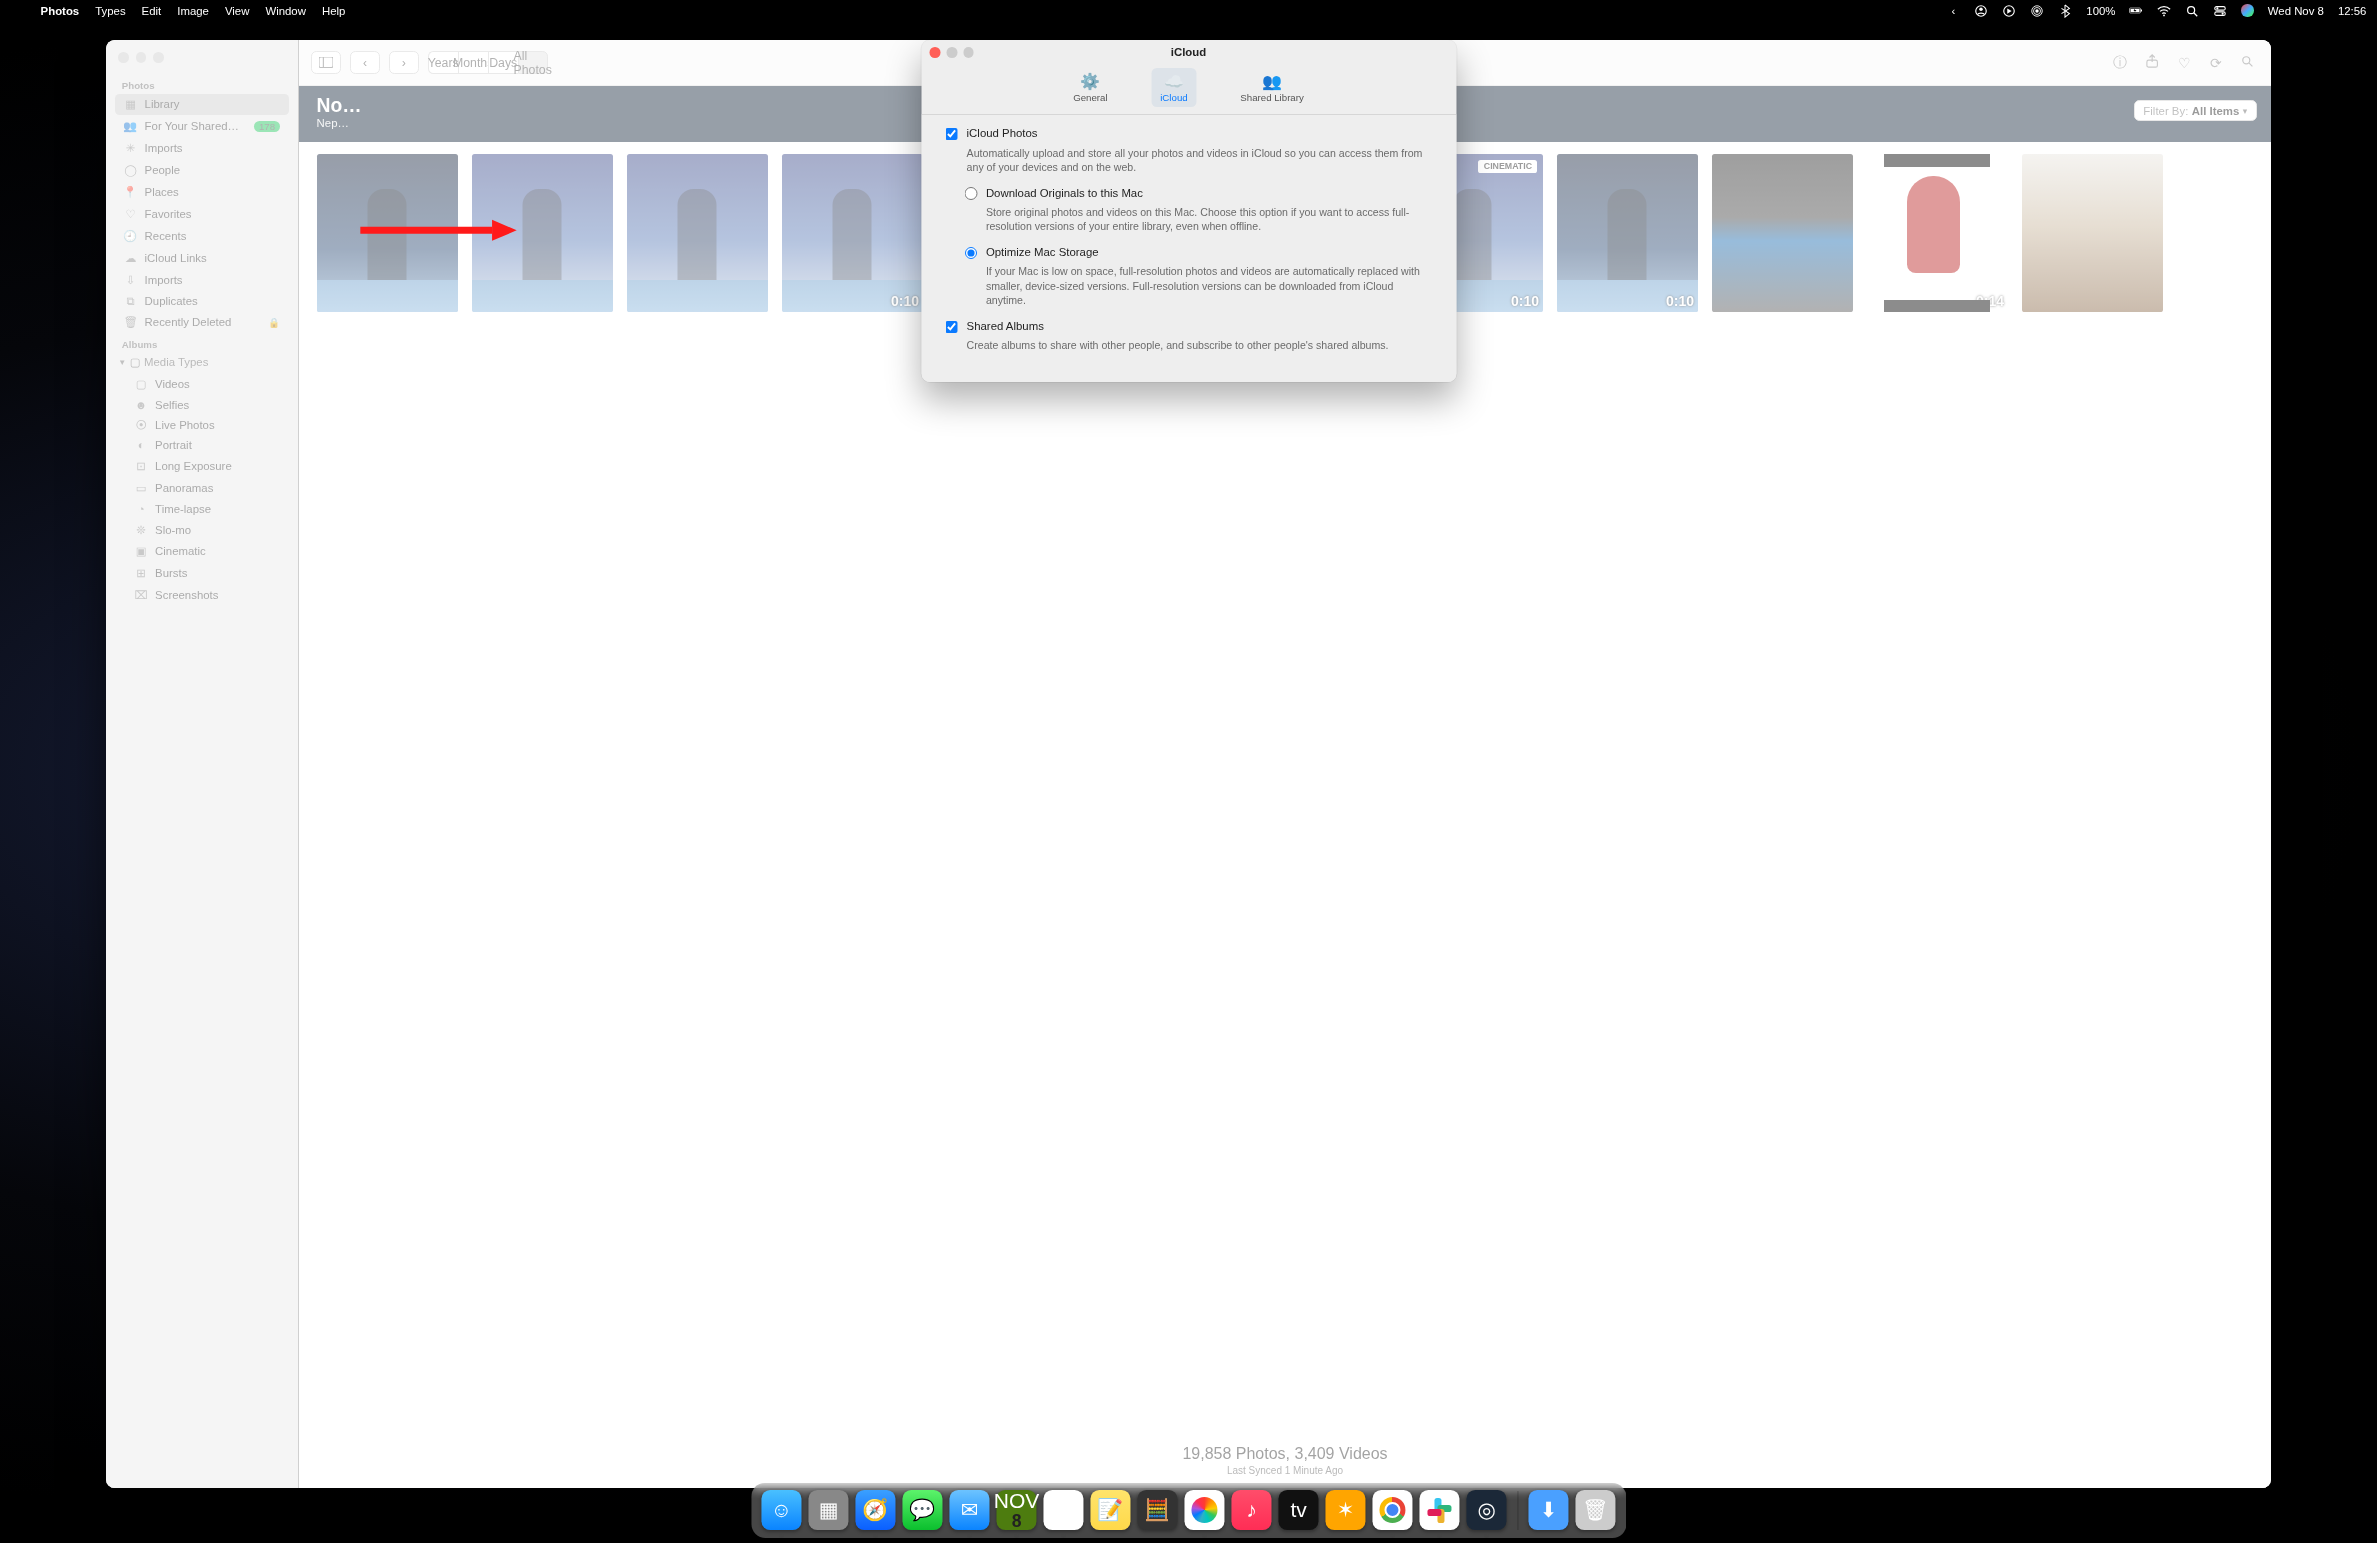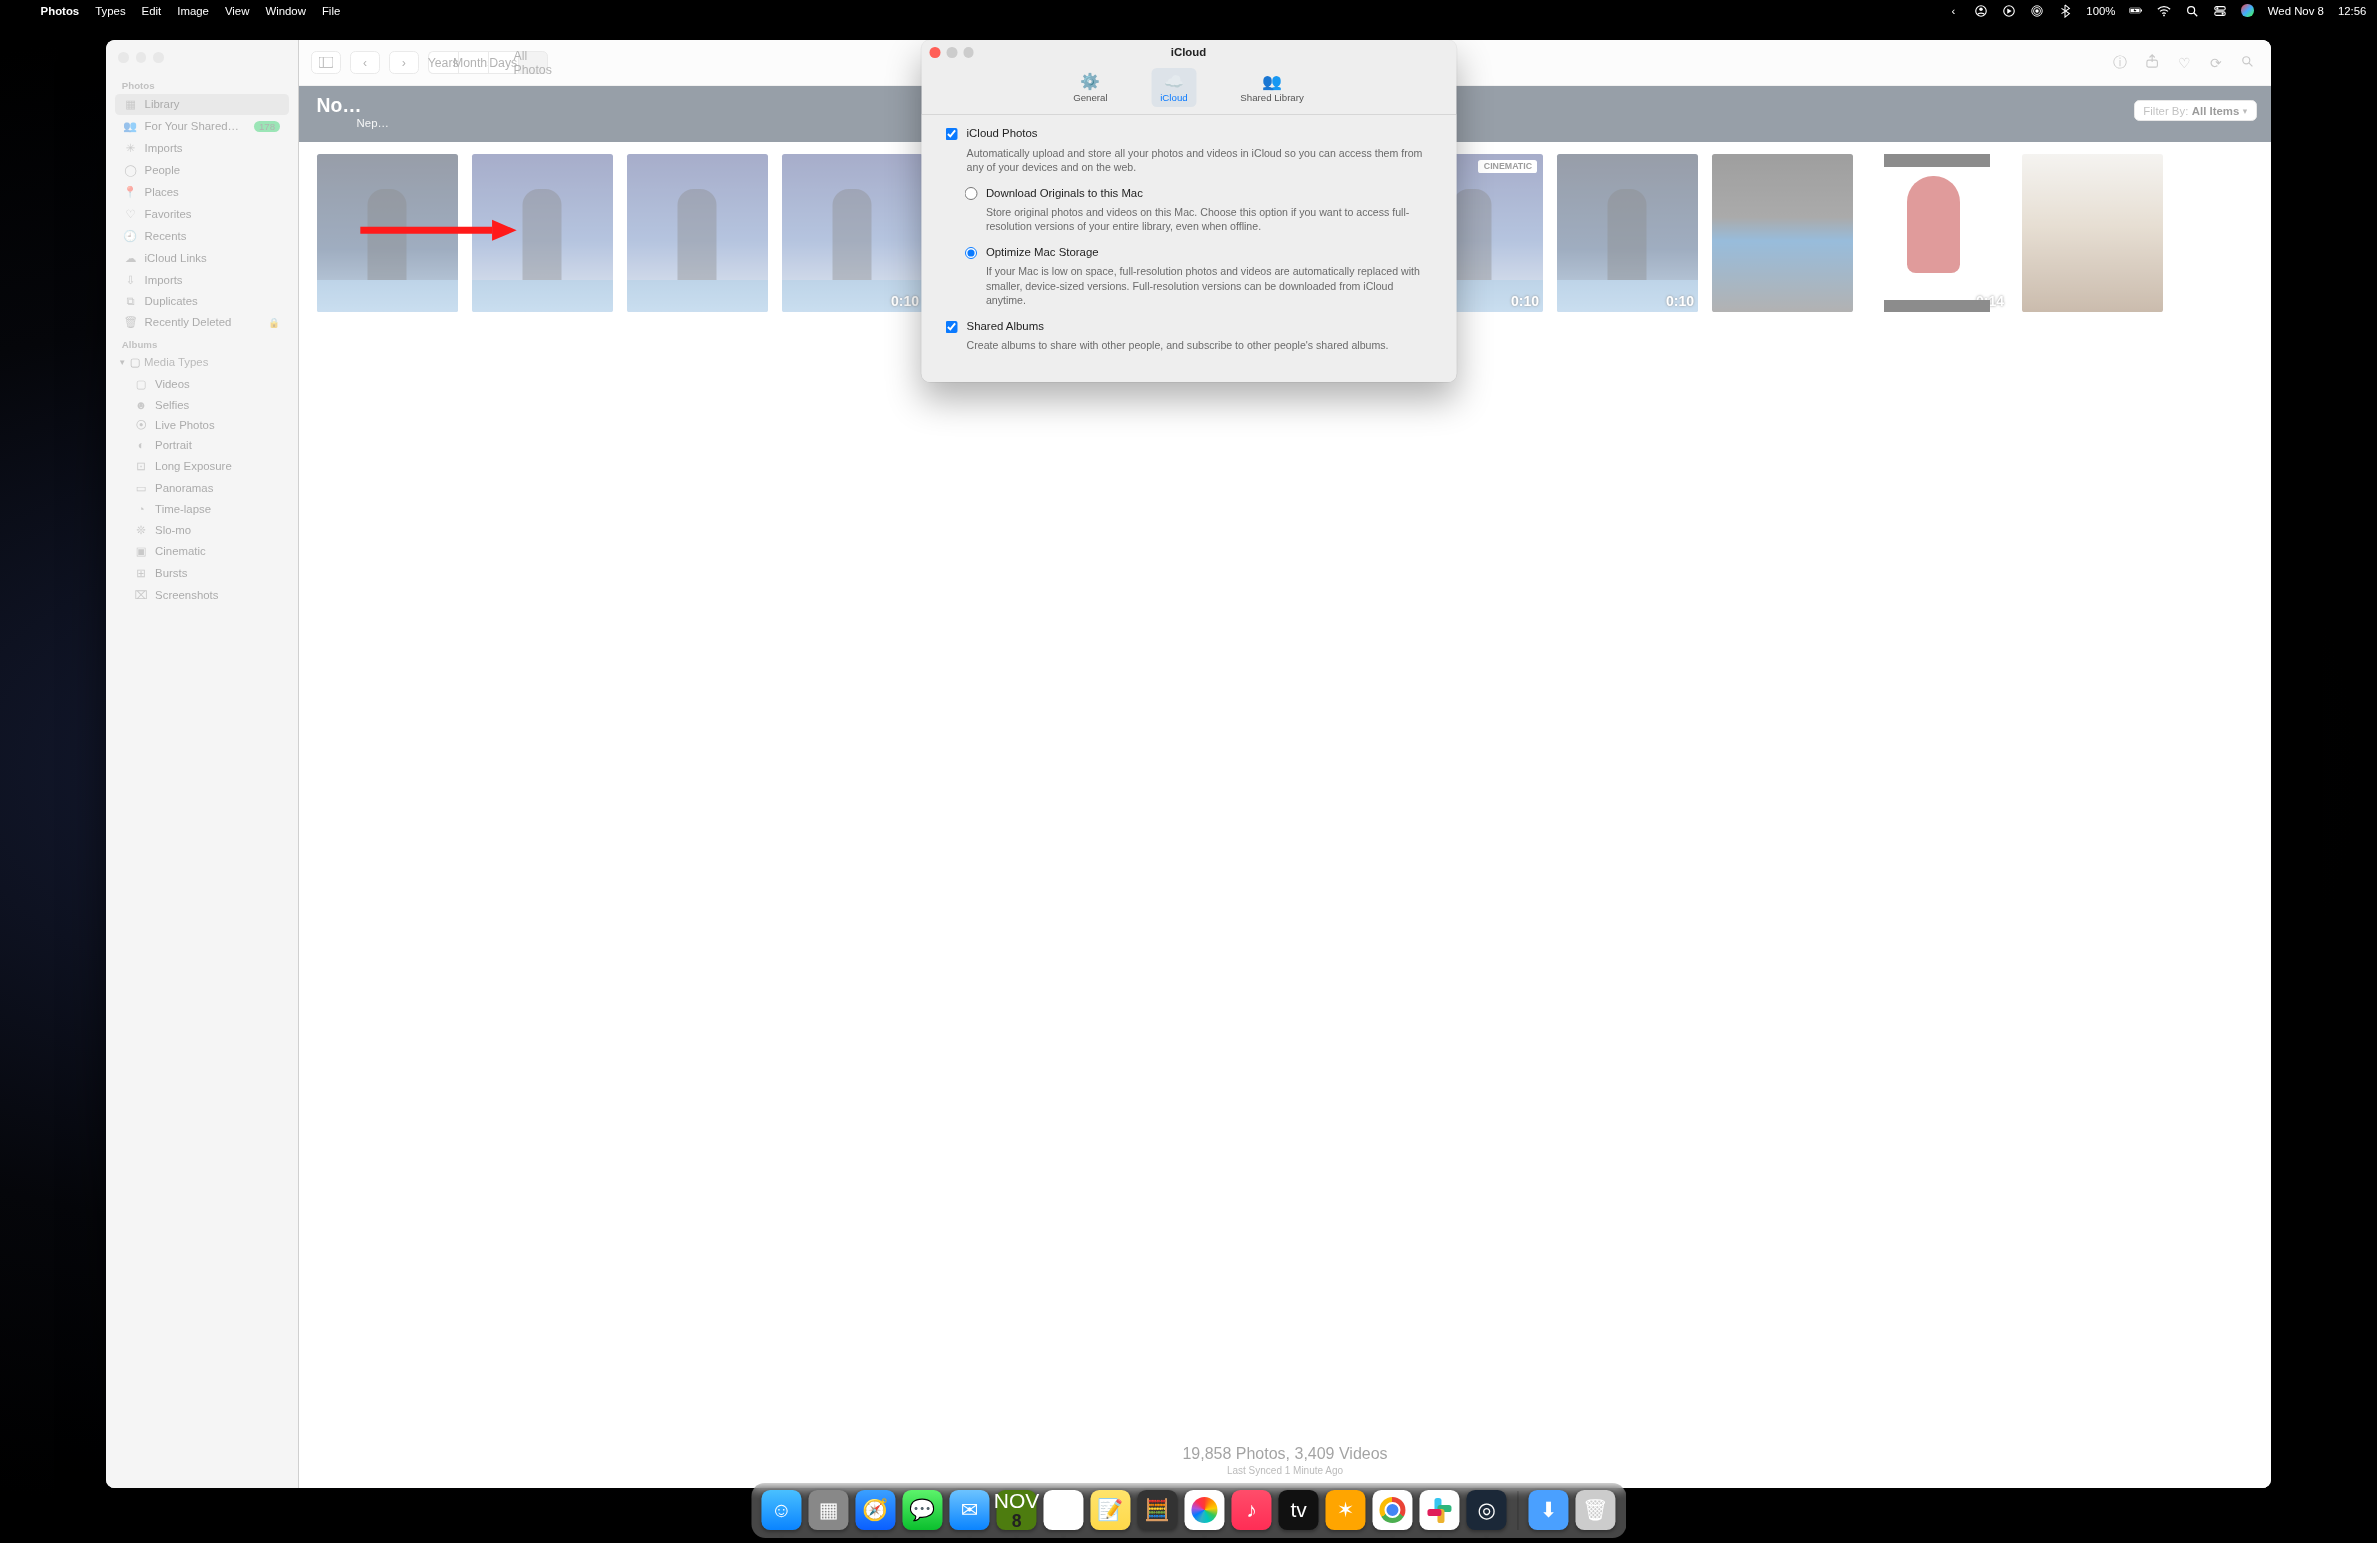--- a/index.html
+++ b/index.html
@@ -105,21 +105,21 @@
   .toolbar .ticon { color:#888; font-size:14px; padding:0 5.3px; }
 
   .header-strip {
     position:relative;
     height:56px;
     background:#1a2c3e;
     color:#fff;
     padding:8.8px 17.6px;
   }
   .header-strip .title { font-size:19.3px; font-weight:700; }
-  .header-strip .subtitle { font-size:11.4px; opacity:.9;margin-left:40px; }
+  .header-strip .subtitle { font-size:11.4px; opacity:.9; }
   .filterby {
     position:absolute; right:14px; top:14px;
     background:#fff; color:#222;
     border:0.9px solid #ccc; border-radius:5.3px;
     padding:3.5px 8.8px; font-size:11.4px;
     display:flex; align-items:center; gap:3.5px;
   }
   .filterby .lbl { color:#777; }
   .filterby .chev { font-size:8.8px; color:#666; }
 
@@ -297,21 +297,21 @@
 
 <div class="menubar">
   <div class="left">
     <span class="status-icon"></span>
     <span class="app-name">Photos</span>
     <span>Types</span>
     <span>Edit</span>
     <span>Image</span>
     <span>View</span>
     <span>Window</span>
-    <span>File</span>
+    <span>Help</span>
   </div>
   <div class="right">
     <span class="status-icon">‹</span>
     <span class="status-icon">
         <svg viewBox="0 0 16 16">
           <circle cx="8" cy="8" r="6" fill="none" stroke="#fff" stroke-width="1.3"></circle>
           <circle cx="8" cy="6" r="2"></circle>
           <path d="M4 12c1-2 7-2 8 0" fill="none" stroke="#fff" stroke-width="1.3"></path>
         </svg>
       </span>

